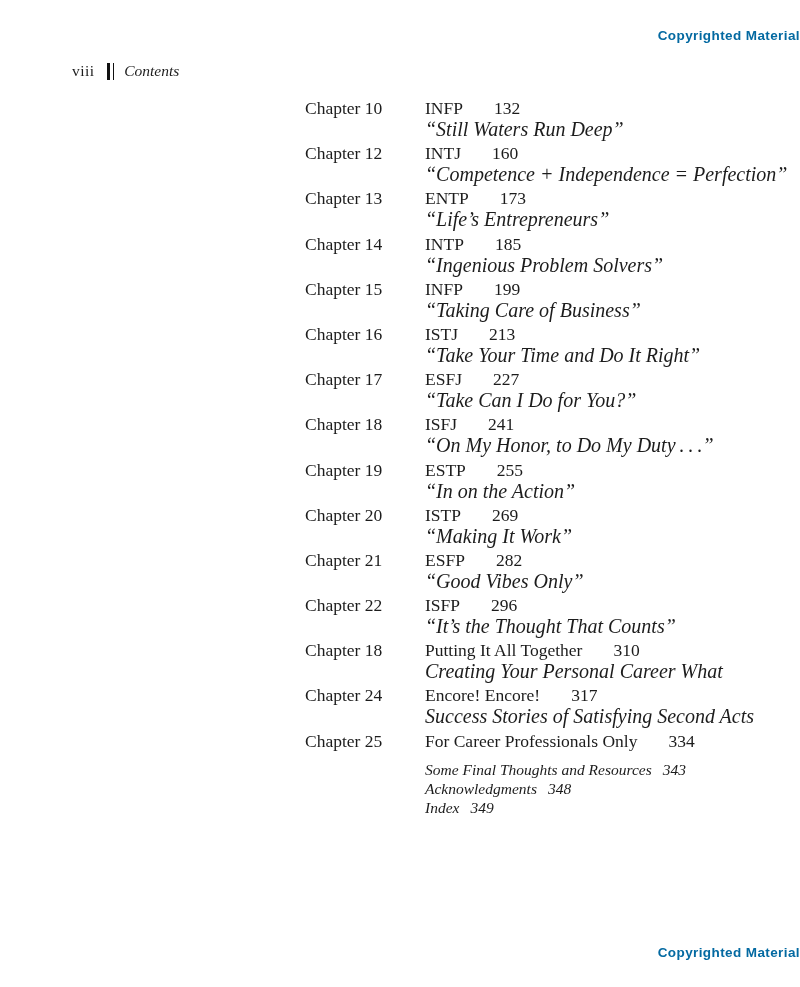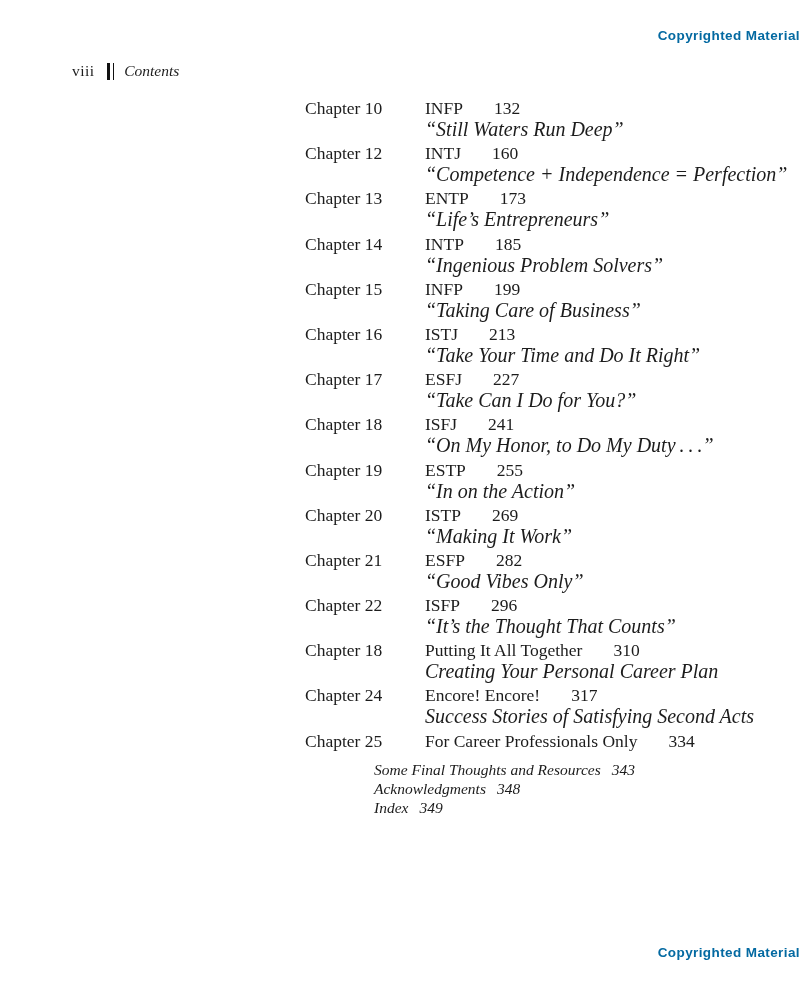--- a/index.html
+++ b/index.html
@@ -74,21 +74,21 @@
   .chapter-subtitle {
     font-style: italic;
     font-size: 20px;
     line-height: 19px;
     white-space: nowrap;
   }
 
   
   .back-matter {
     margin-top: 7px;
-    margin-left: 69px;
+    margin-left: 120px;
   }
   .back-matter-line {
     font-style: italic;
     font-size: 15.5px;
     line-height: 19px;
     white-space: nowrap;
   }
   .back-matter-page { margin-left: 11px; }
 </style>
 </head>
@@ -188,21 +188,21 @@
         <div class="chapter-label">Chapter 22</div>
         <div class="chapter-body">
           <div class="chapter-title-line"><span class="chapter-title">ISFP</span><span class="chapter-page">296</span></div>
           <div class="chapter-subtitle">“It’s the Thought That Counts”</div>
         </div>
       </div>
       <div class="toc-row">
         <div class="chapter-label">Chapter 18</div>
         <div class="chapter-body">
           <div class="chapter-title-line"><span class="chapter-title">Putting It All Together</span><span class="chapter-page">310</span></div>
-          <div class="chapter-subtitle">Creating Your Personal Career Plan</div>
+          <div class="chapter-subtitle">Creating Your Personal Career What</div>
         </div>
       </div>
       <div class="toc-row">
         <div class="chapter-label">Chapter 24</div>
         <div class="chapter-body">
           <div class="chapter-title-line"><span class="chapter-title">Encore! Encore!</span><span class="chapter-page">317</span></div>
           <div class="chapter-subtitle">Success Stories of Satisfying Second Acts</div>
         </div>
       </div>
       <div class="toc-row">

